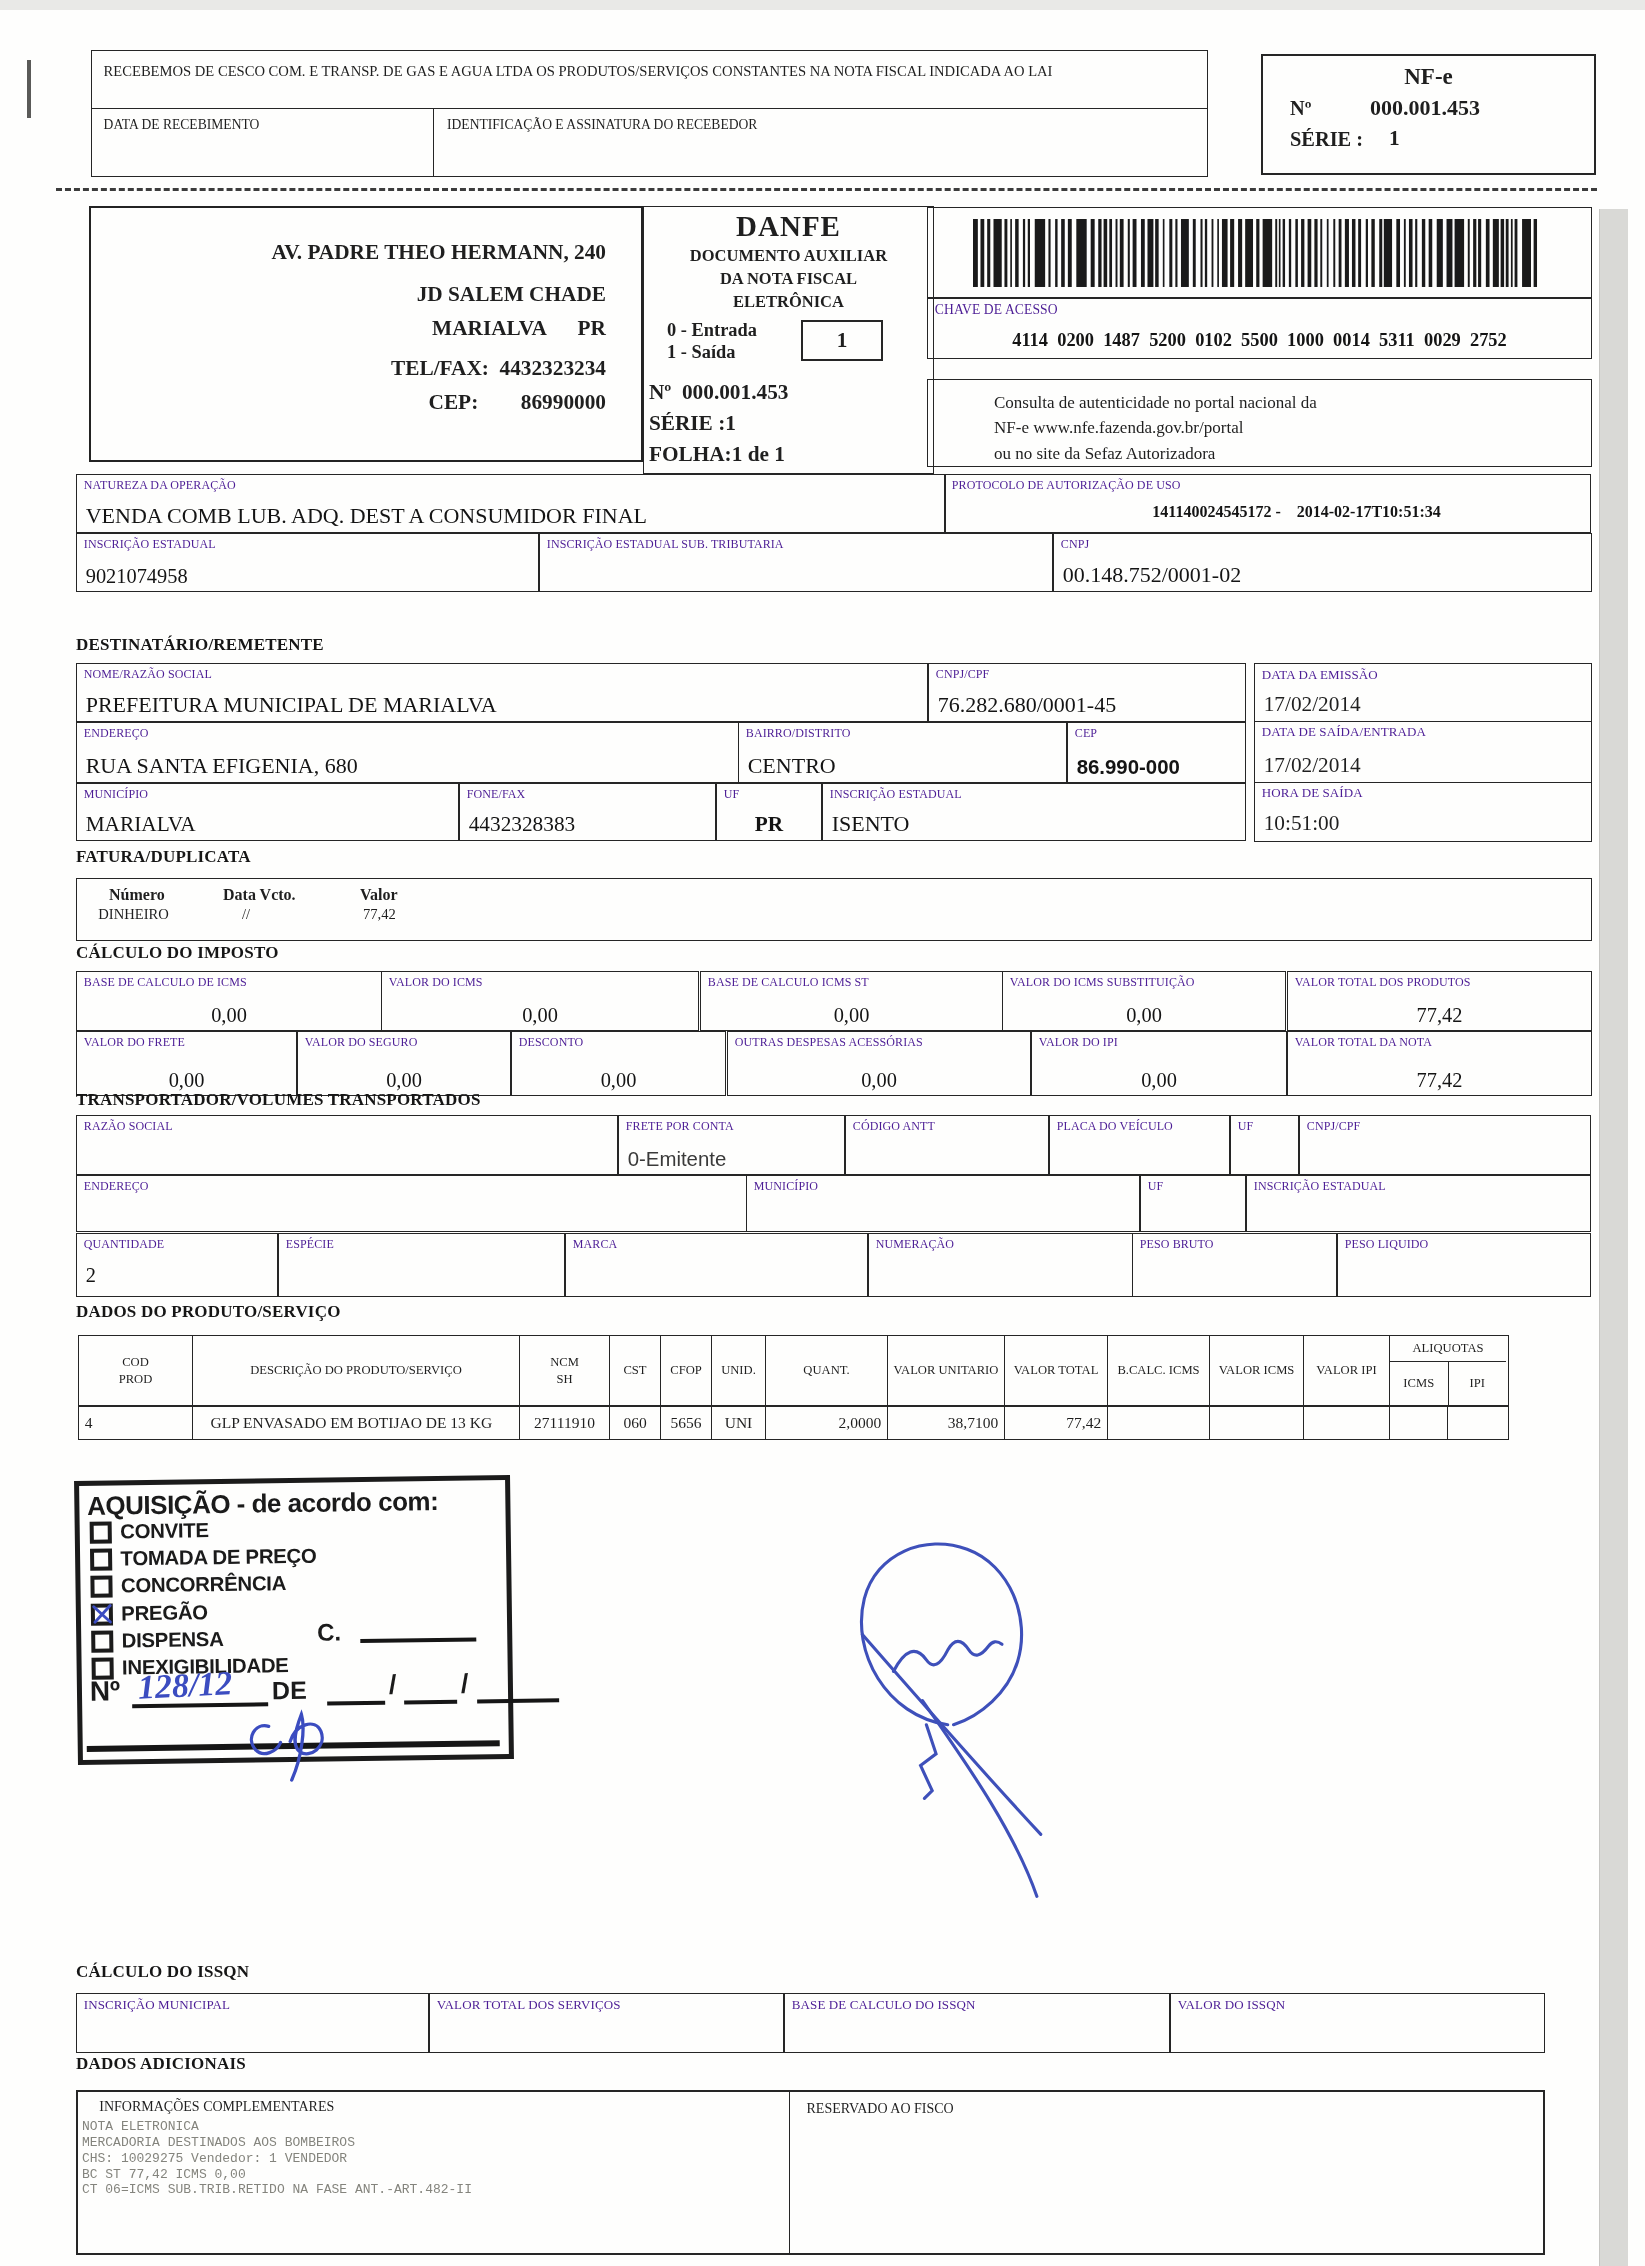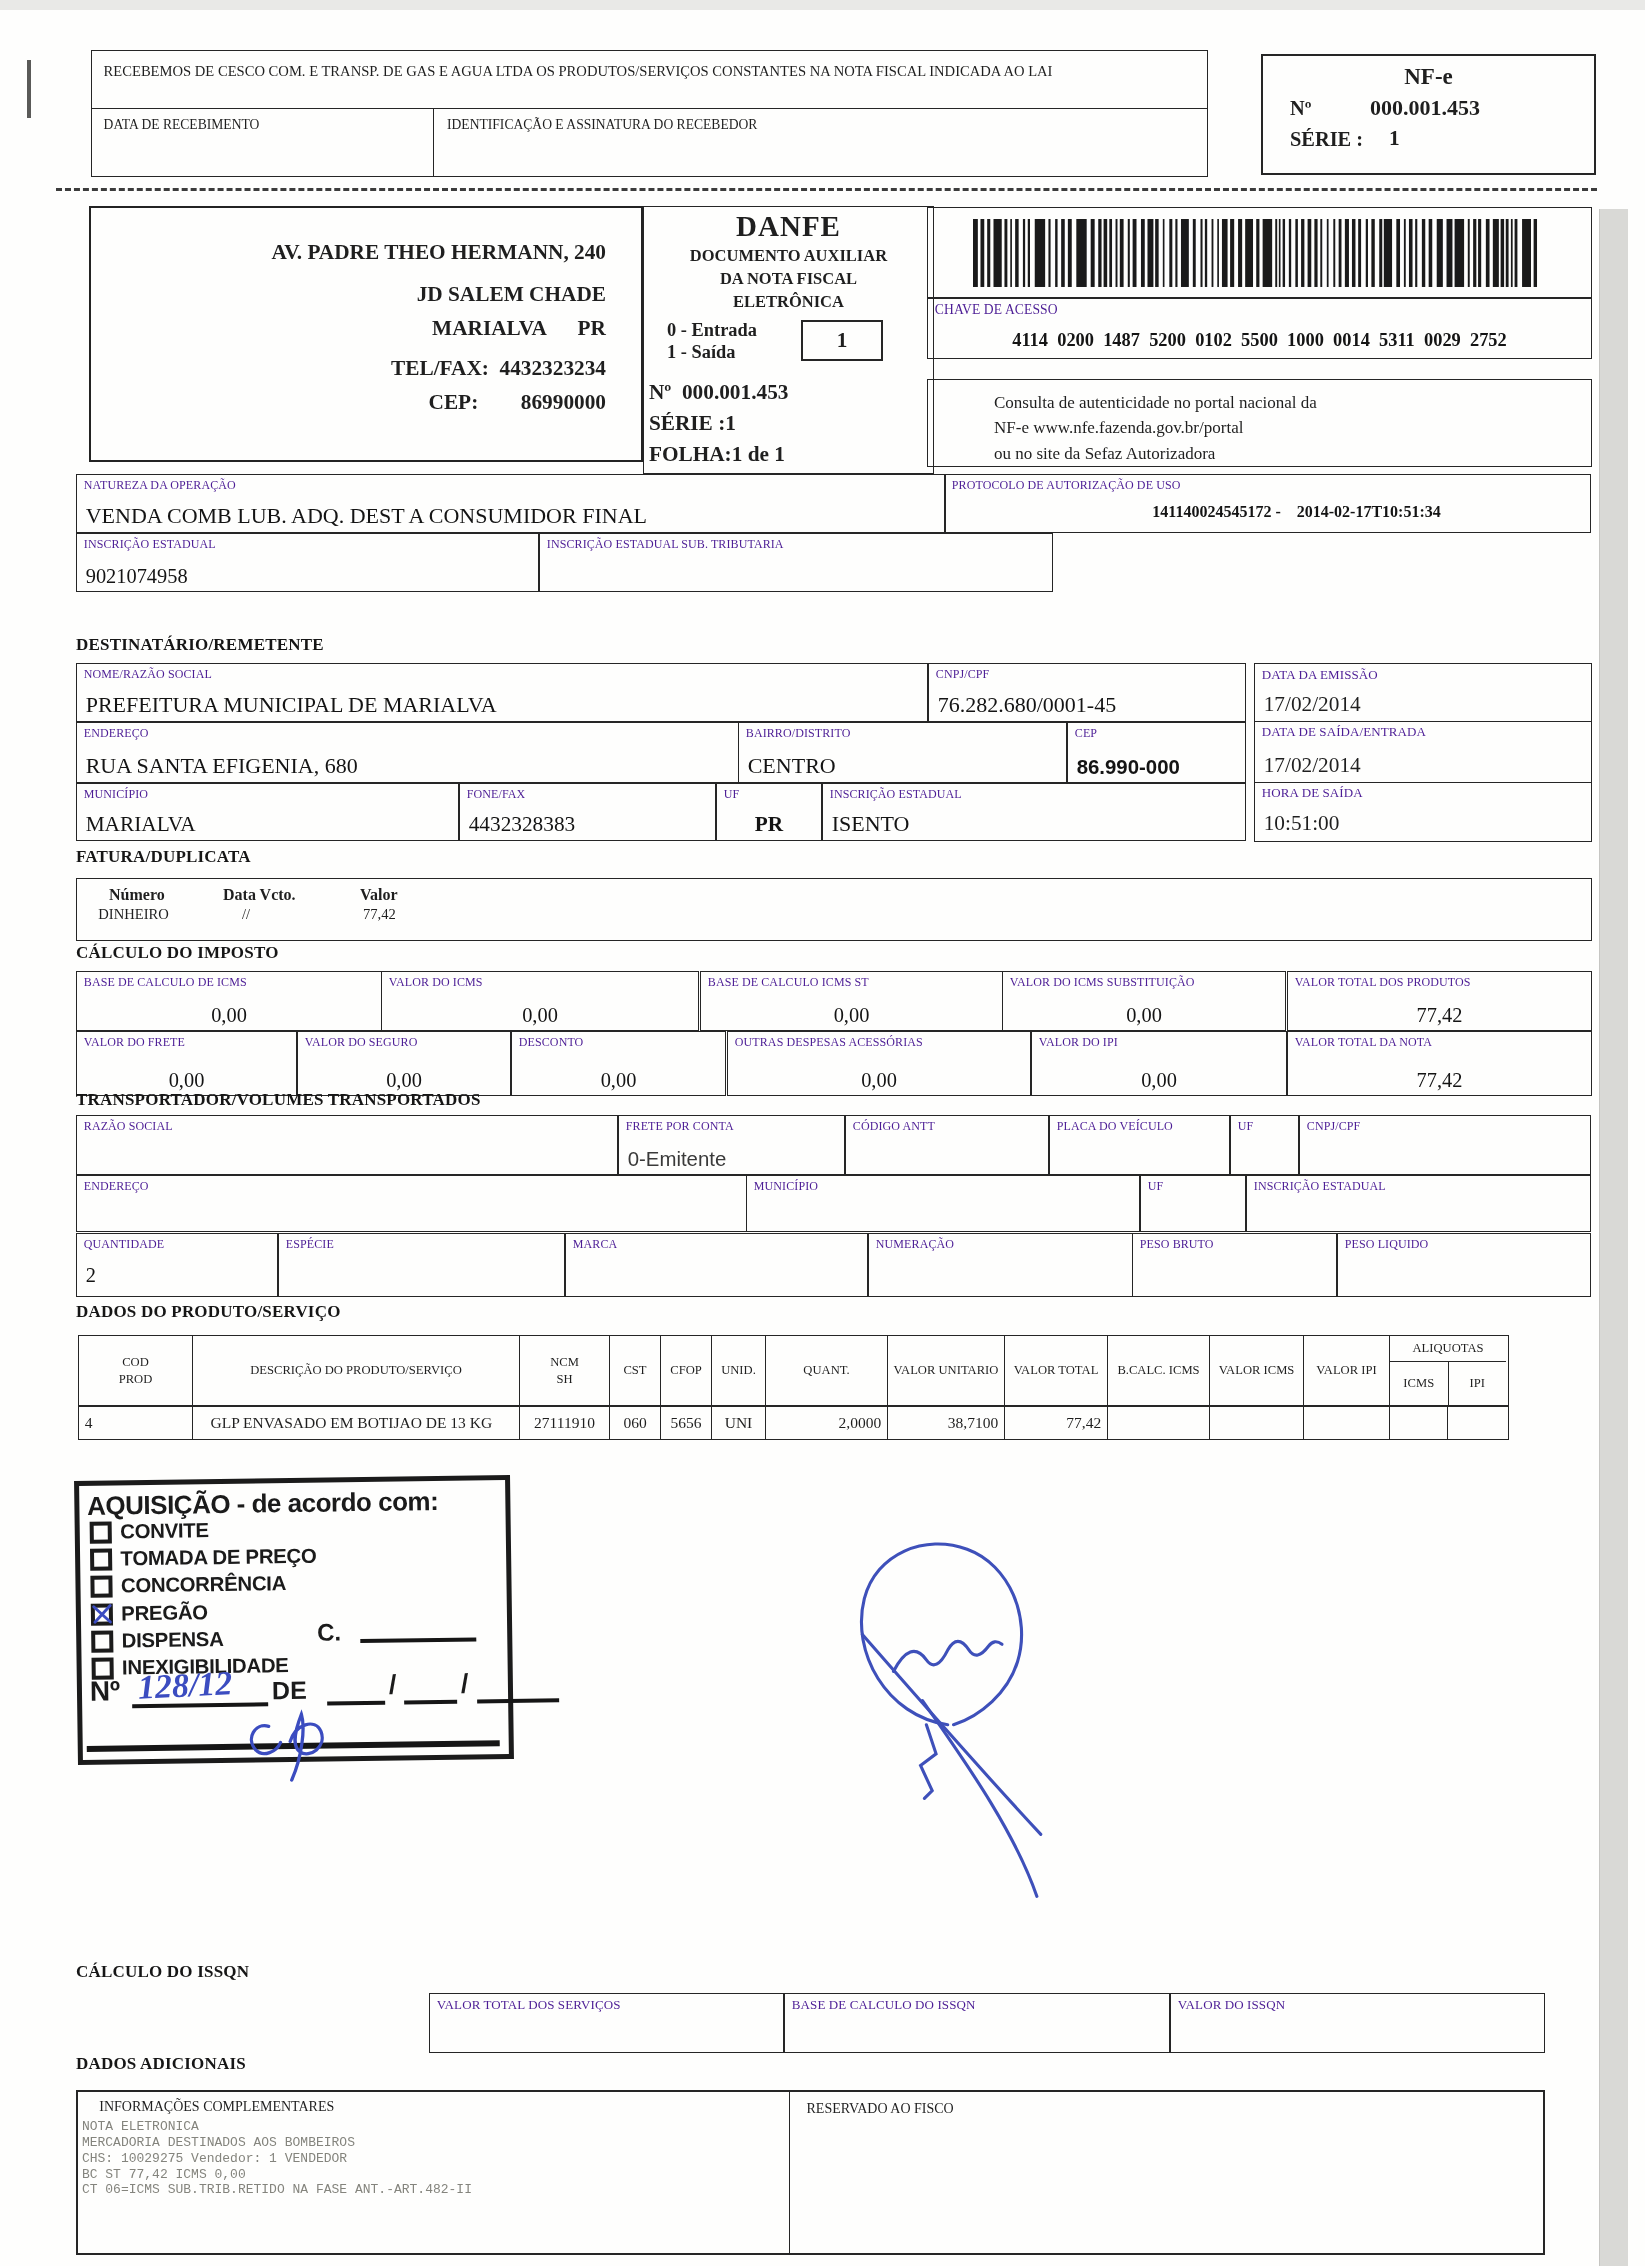--- a/index.html
+++ b/index.html
@@ -211,20 +211,24 @@
   </div>
 
   <div class="box" style="left:76px;top:523px;width:463px;height:59px;">
     <div class="lbl">INSCRIÇÃO ESTADUAL</div>
     <div class="val l">9021074958</div>
   </div>
   <div class="box" style="left:539px;top:523px;width:514px;height:59px;">
     <div class="lbl">INSCRIÇÃO ESTADUAL SUB. TRIBUTARIA</div>
     <div class="val l"></div>
   </div>
+  <div class="box" style="left:1053px;top:523px;width:539px;height:59px;">
+    <div class="lbl">CNPJ</div>
+    <div class="val l" style="font-size:22px;">00.148.752/0001-02</div>
+  </div>
 
   <div class="hd" style="left:76px;top:625px;">DESTINATÁRIO/REMETENTE</div>
 
   <div class="box" style="left:76px;top:653px;width:852px;height:59px;">
     <div class="lbl">NOME/RAZÃO SOCIAL</div>
     <div class="val l" style="font-size:22px;">PREFEITURA MUNICIPAL DE MARIALVA</div>
   </div>
   <div class="box" style="left:928px;top:653px;width:318px;height:59px;">
     <div class="lbl">CNPJ/CPF</div>
     <div class="val l" style="font-size:22px;">76.282.680/0001-45</div>
@@ -480,20 +484,23 @@
     <g fill="none" stroke="#3e50ba" stroke-width="3.2" stroke-linecap="round">
       <path d="M118 205 C 55 196, 18 130, 32 75 C 44 28, 95 8, 138 24 C 182 40, 204 95, 190 140 C 180 172, 152 196, 124 205"></path>
       <path d="M62 150 q 18 -34 34 -12 q 10 14 22 -10 q 10 -18 22 0 q 8 12 20 -4 q 6 -8 14 -2"></path>
       <path d="M30 112 C 85 175, 160 260, 214 318"></path>
       <path d="M92 180 C 130 235, 185 310, 210 382"></path>
       <path d="M96 205 l 10 30 l -16 12 l 12 26 l -8 8"></path>
     </g>
   </svg>
 
   <div class="hd" style="left:76px;top:1952px;">CÁLCULO DO ISSQN</div>
+  <div class="box" style="left:76px;top:1983px;width:353px;height:60px;">
+    <div class="lbl" style="font-size:13px;">INSCRIÇÃO MUNICIPAL</div>
+  </div>
   <div class="box" style="left:429px;top:1983px;width:355px;height:60px;">
     <div class="lbl" style="font-size:13px;">VALOR TOTAL DOS SERVIÇOS</div>
   </div>
   <div class="box" style="left:784px;top:1983px;width:386px;height:60px;">
     <div class="lbl" style="font-size:13px;">BASE DE CALCULO DO ISSQN</div>
   </div>
   <div class="box" style="left:1170px;top:1983px;width:375px;height:60px;">
     <div class="lbl" style="font-size:13px;">VALOR DO ISSQN</div>
   </div>
 

